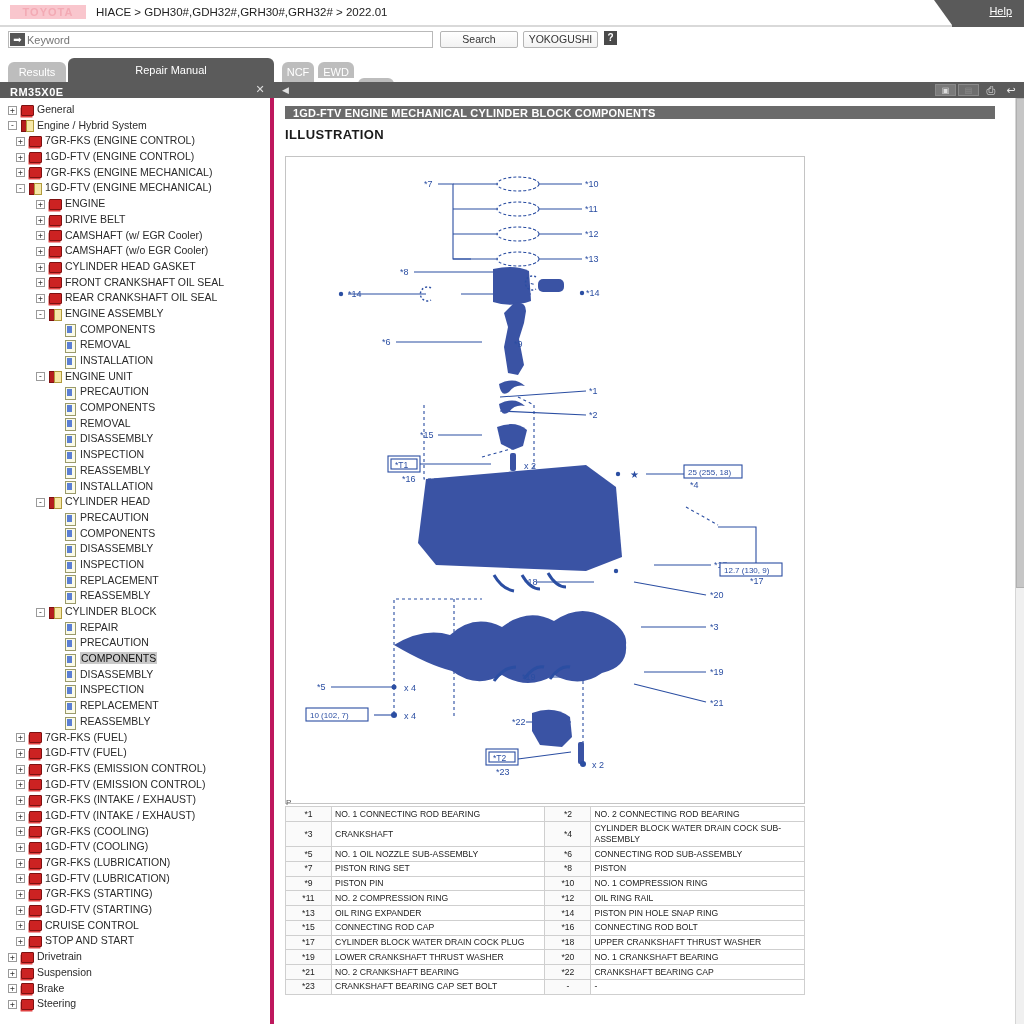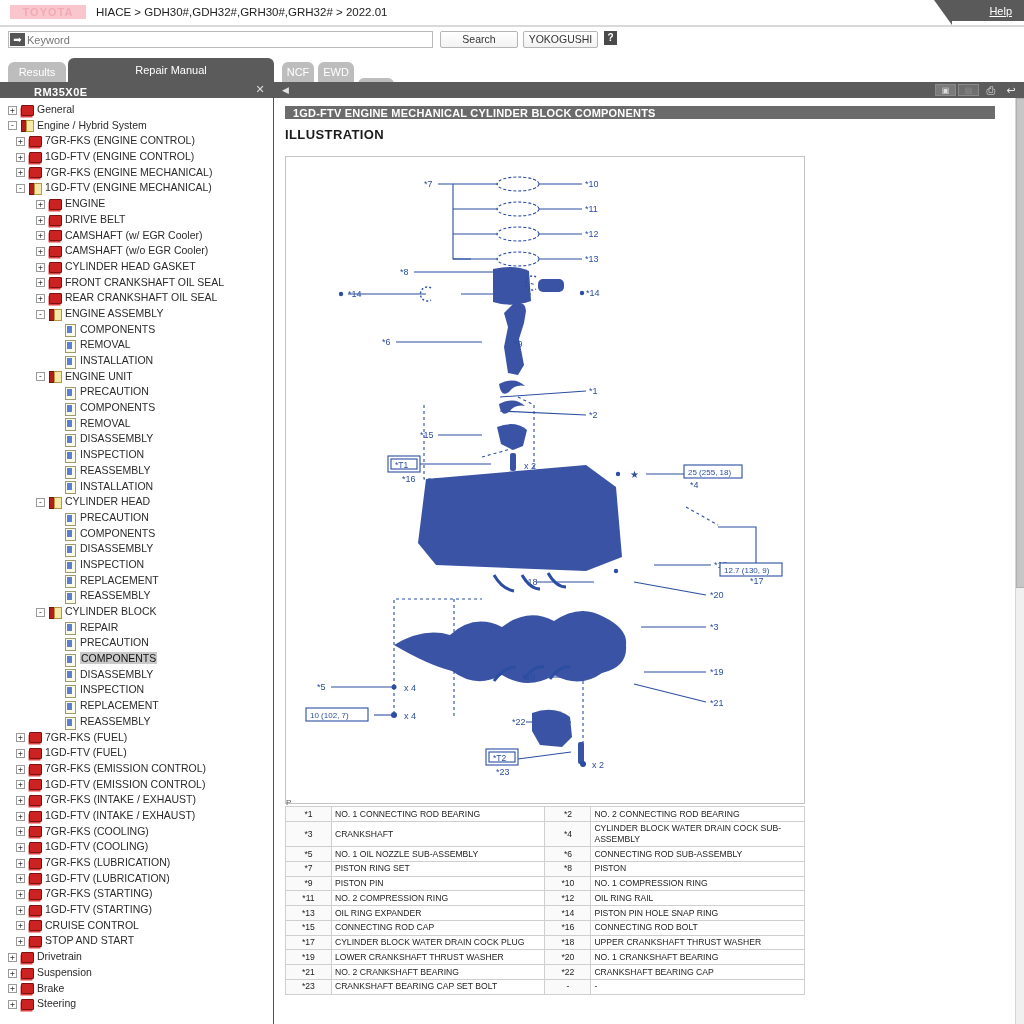--- a/index.html
+++ b/index.html
@@ -22,21 +22,21 @@
     background: #f9c6cd;
     color: #f3aab4; font-size: 11px; font-weight: bold;
     letter-spacing: 1px; text-align: center; line-height: 14px;
     overflow: hidden;
   }
   #breadcrumb {
     position: absolute; left: 96px; top: 6px;
     font-size: 11.5px; color: #222; white-space: nowrap;
   }
   #help-tab {
-    position: absolute; right: 0; top: 0; width: 72px; height: 21px;
+    position: absolute; right: 0; top: 0; width: 72px; height: 27px;
     background: #5a5a5a;
   }
   #help-tab:before {
     content: ""; position: absolute; left: -18px; top: 0;
     border-style: solid; border-width: 0 18px 25px 0;
     border-color: transparent #5a5a5a transparent transparent;
   }
   #help-label {
     position: absolute; right: 12px; top: 5px;
     color: #fff; font-size: 11px; text-decoration: underline;
@@ -81,30 +81,30 @@
   .tab {
     position: absolute; top: 4px; height: 22px;
     border-radius: 6px 6px 0 0;
     text-align: center; font-size: 11px; color: #fff;
     background: #bdbdbd; line-height: 22px; cursor: pointer;
   }
   .tab.active { background: #5b5b5b; color: #fff; }
   #tab-results { left: 8px; width: 58px; top: 6px; height: 36px; line-height: 20px; }
   #tab-repair  { left: 68px; width: 206px; top: 2px; height: 24px; line-height: 24px; }
   #tab-ncf { left: 282px; width: 32px; top: 6px; height: 20px; line-height: 20px; }
-  #tab-ewd { left: 318px; width: 36px; top: 6px; height: 36px; line-height: 20px; }
+  #tab-ewd { left: 318px; width: 36px; top: 6px; height: 16px; line-height: 20px; }
   #tab-brm { left: 358px; width: 36px; top: 22px; height: 20px; line-height: 20px; }
   
   #docbar {
     position: absolute; left: 0; top: 82px; width: 274px; height: 16px;
     background: #5b5b5b; color: #fff;
   }
   #doc-code {
     position: absolute; left: 10px; top: 4px;
-    font-size: 11px; font-weight: bold; letter-spacing: .5px; margin-left: 24px;
+    font-size: 11px; font-weight: bold; letter-spacing: .5px;
   }
   #doc-close {
     position: absolute; right: 8px; top: 1px; width: 12px; height: 13px;
     color: #ddd; font-size: 11px; text-align: center; line-height: 13px;
     cursor: pointer;
   }
   #docbar2 {
     position: absolute; left: 274px; top: 82px; width: 750px; height: 16px;
     background: #5b5b5b;
   }
@@ -123,21 +123,21 @@
   .iconbtn {
     position: absolute; top: 2px; width: 14px; height: 13px;
     color: #e8e8e8; font-size: 11px; text-align: center; line-height: 13px;
     cursor: pointer;
   }
   #ib-print { right: 26px; }
   #ib-back  { right: 6px; }
   
   #sidebar {
     position: absolute; left: 0; top: 98px; width: 274px; height: 926px;
-    background: #fff; border-right: 1px solid #be185d;
+    background: #fff; border-right: 4px solid #be185d;
     overflow: hidden;
   }
   #tree { position: absolute; left: 0; top: 4px; width: 274px; }
   .node {
     position: relative; height: 15.7px; white-space: nowrap;
     font-size: 10.5px; color: #2b2b2b; line-height: 15.7px;
     cursor: pointer;
   }
   .node .tog {
     display: inline-block; width: 9px; height: 9px;

